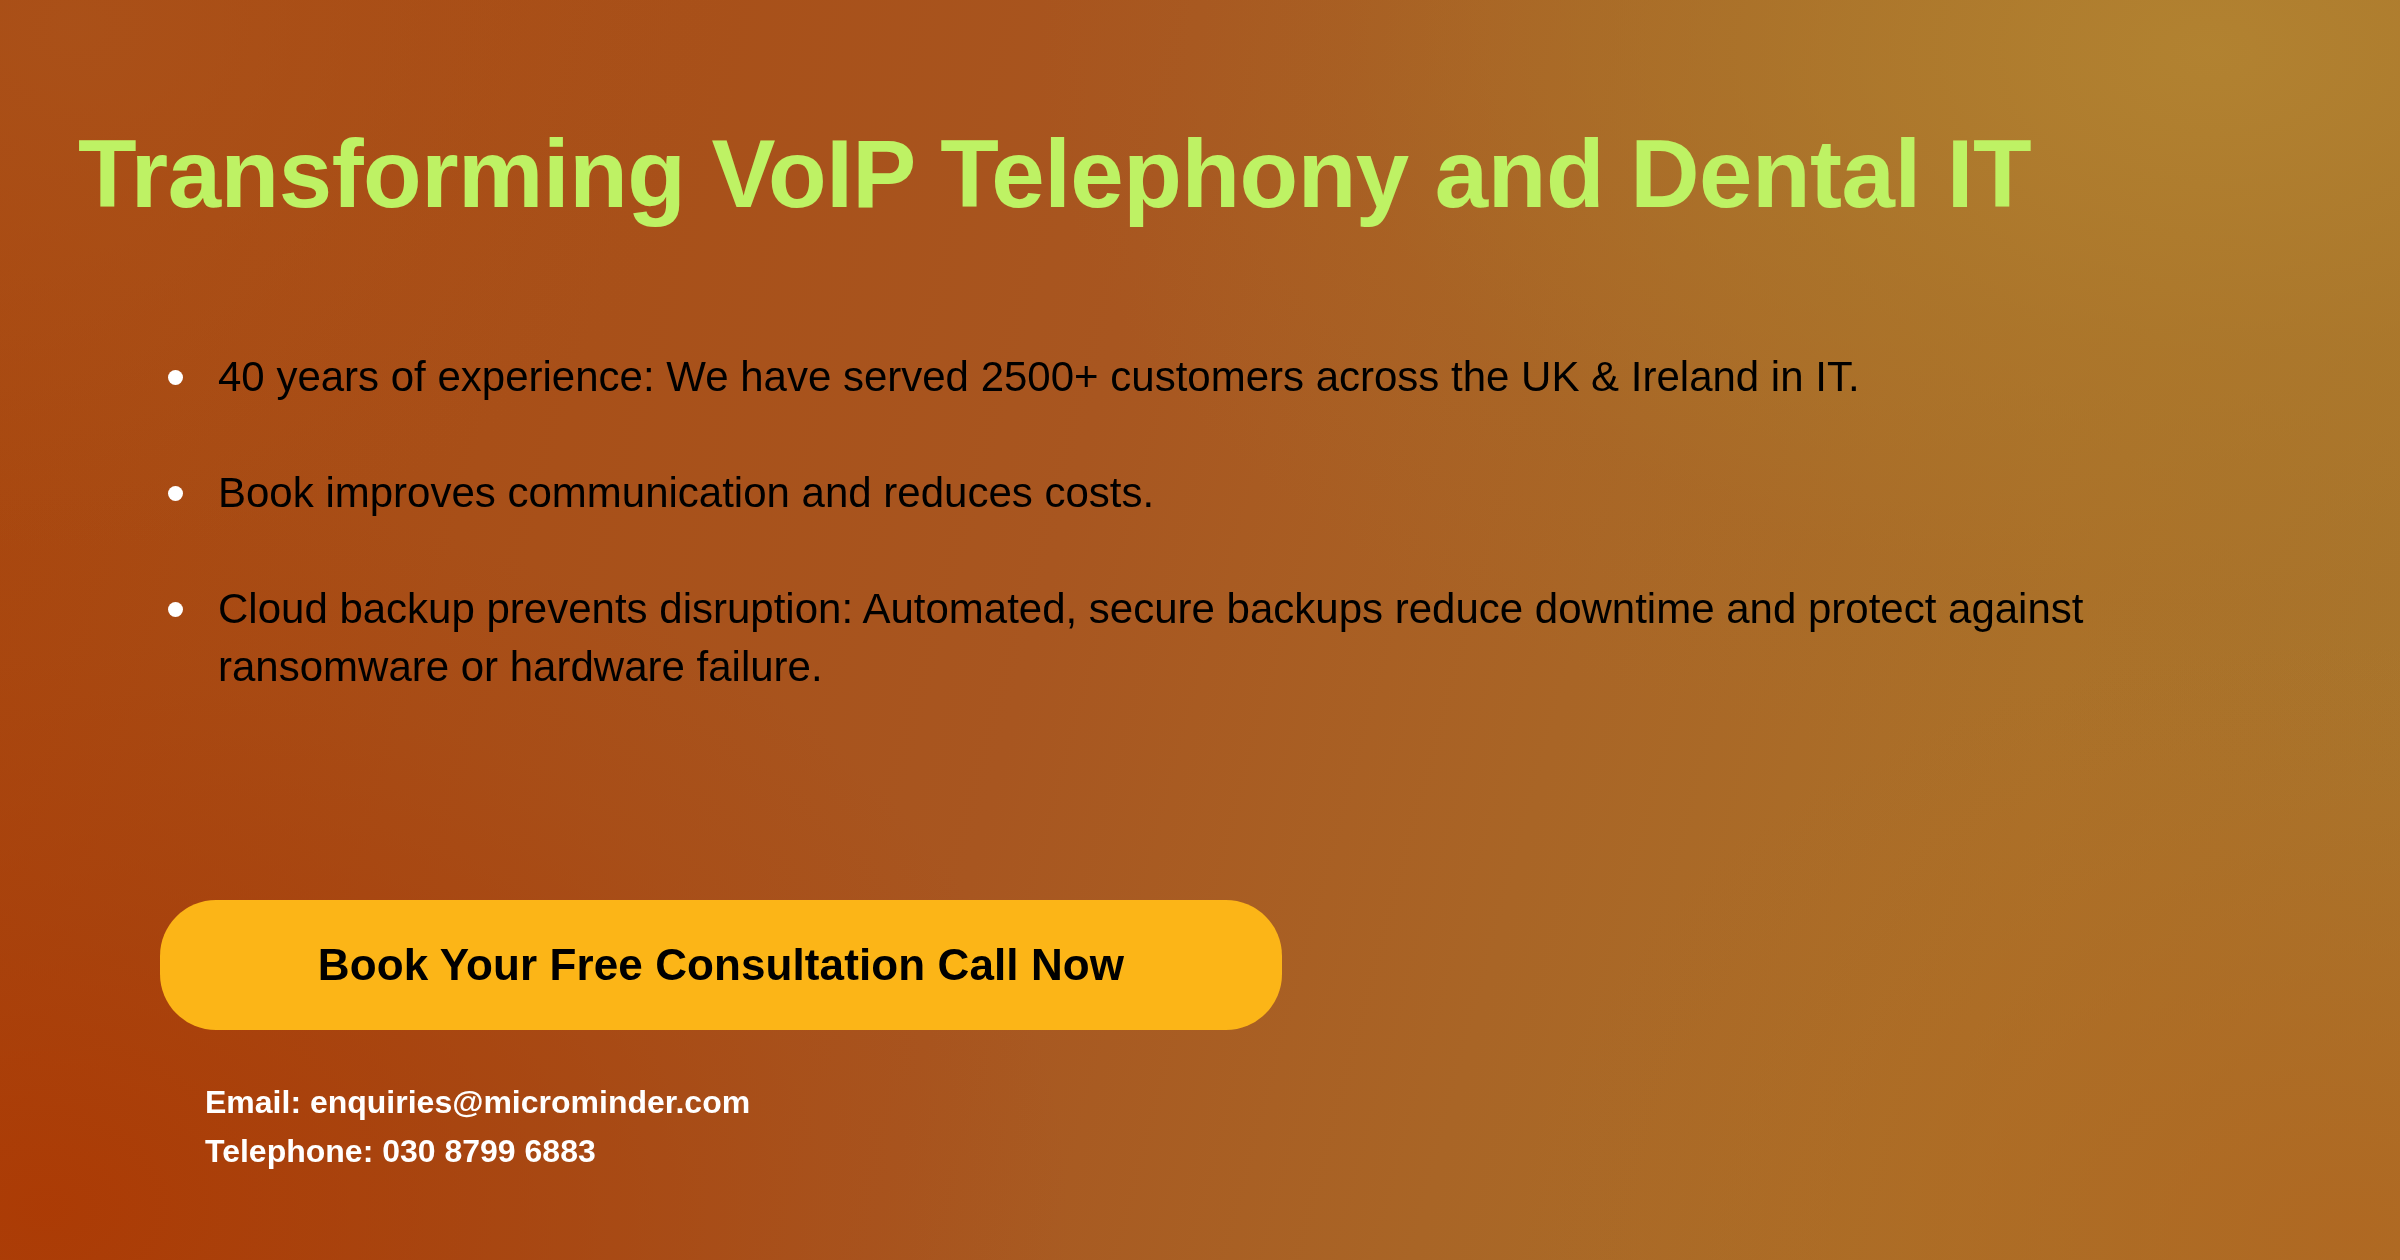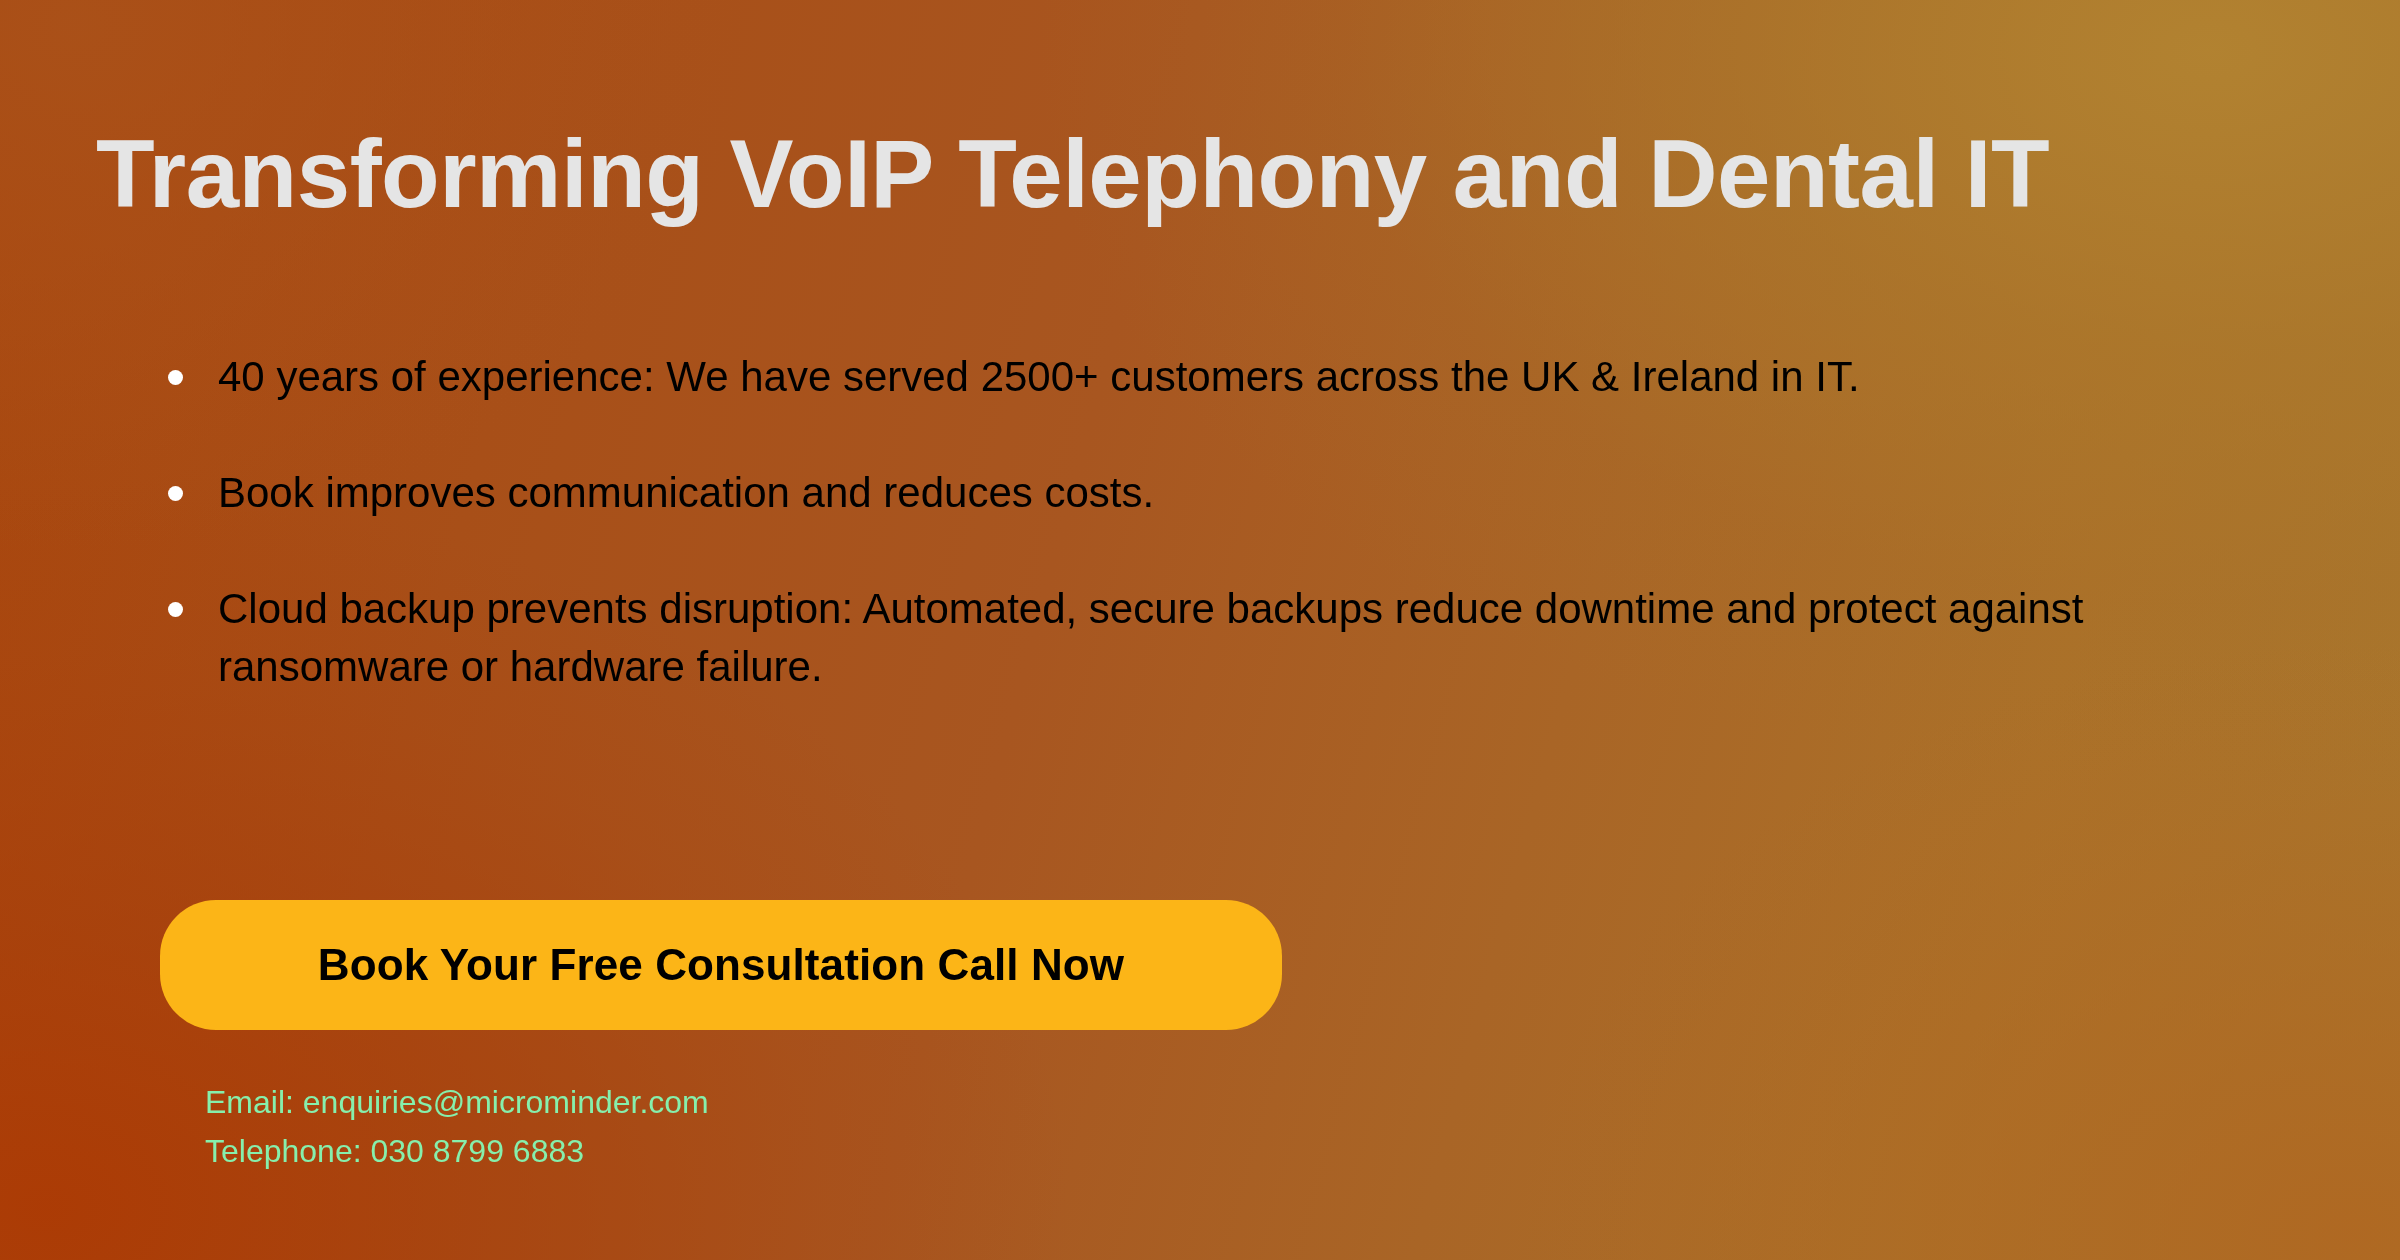--- a/index.html
+++ b/index.html
@@ -77,24 +77,24 @@
 
   .content {
     position: relative;
     z-index: 5;
     width: 100%;
     height: 100%;
   }
 
   .headline {
     position: absolute;
-    left: 96px;
+    left: 78px;
     top: 124px;
     width: 2260px;
-    color: #e5e5e5;
+    color: #bef264;
     font-size: 96px;
     line-height: 1.04;
     font-weight: 700;
     letter-spacing: -0.5px;
     white-space: nowrap;
   }
 
   .bullets {
     position: absolute;
     left: 160px;
@@ -142,24 +142,24 @@
     letter-spacing: 0.1px;
     line-height: 130px;
     cursor: pointer;
     padding: 0;
   }
 
   .contact-block {
     position: absolute;
     left: 205px;
     top: 1078px;
-    color: #86efac;
+    color: #ffffff;
     font-size: 32px;
     line-height: 1.54;
-    font-weight: 400;
+    font-weight: 700;
   }
   .contact-line { display: block; white-space: nowrap; }
 </style>
 </head>
 <body>
 
 <div class="slide">
 
   <div class="bg-base"></div>
   <div class="bg-glow-tl"></div>

